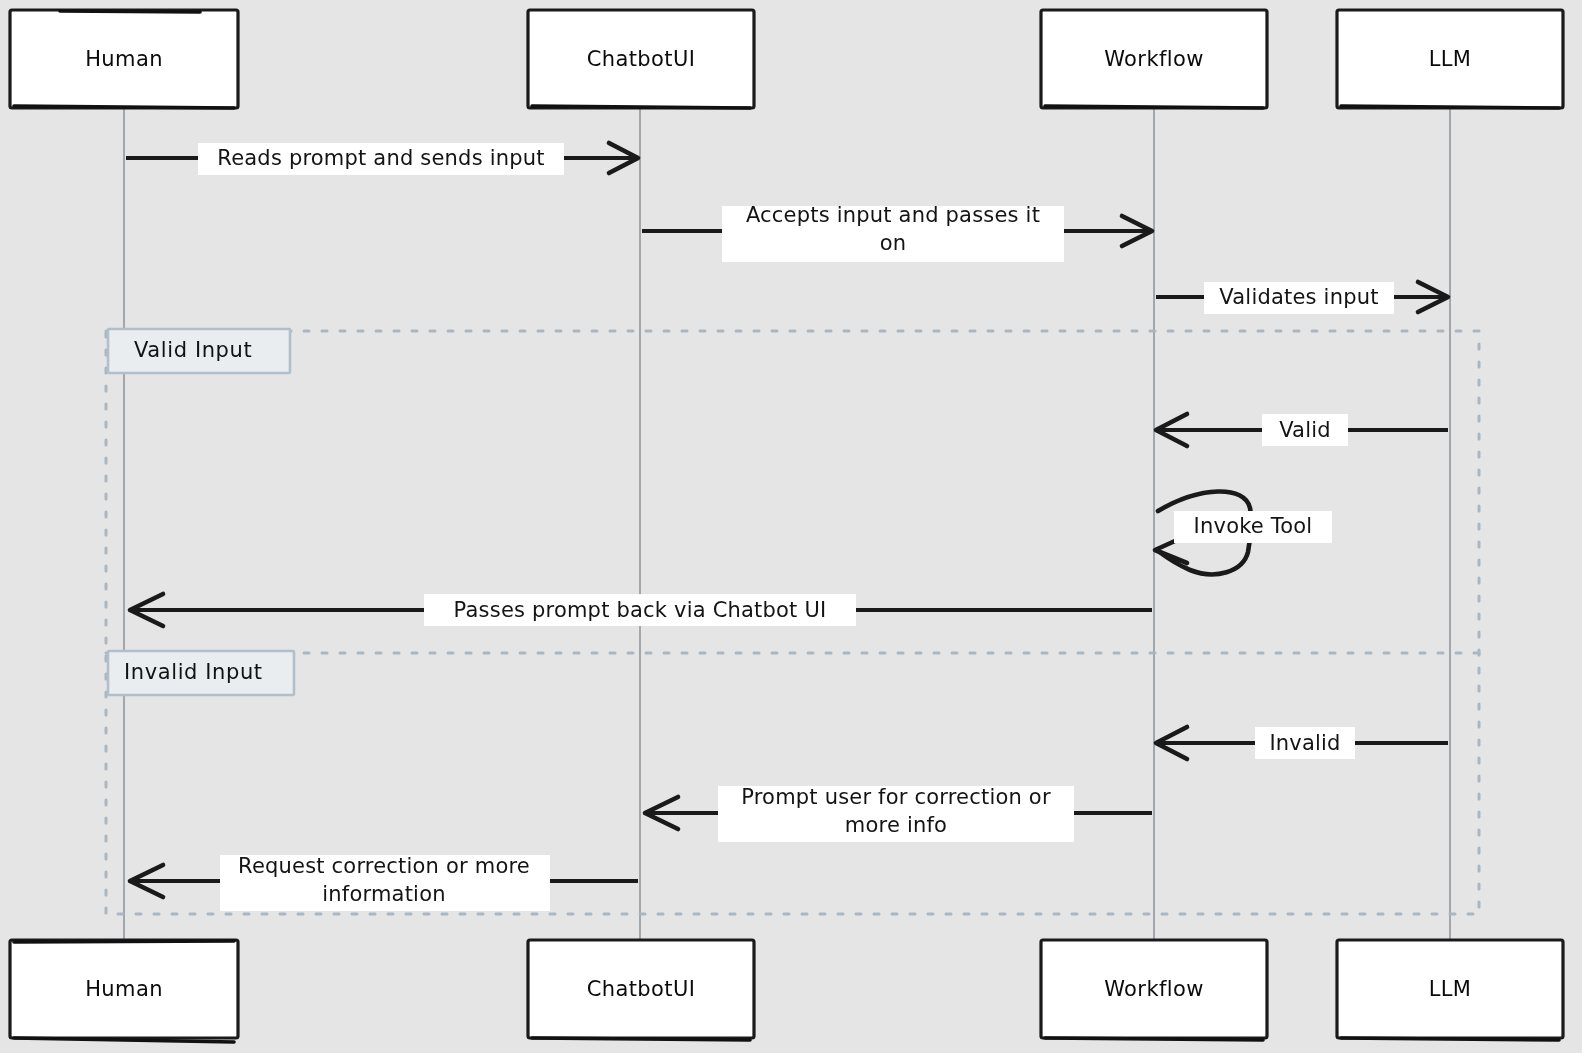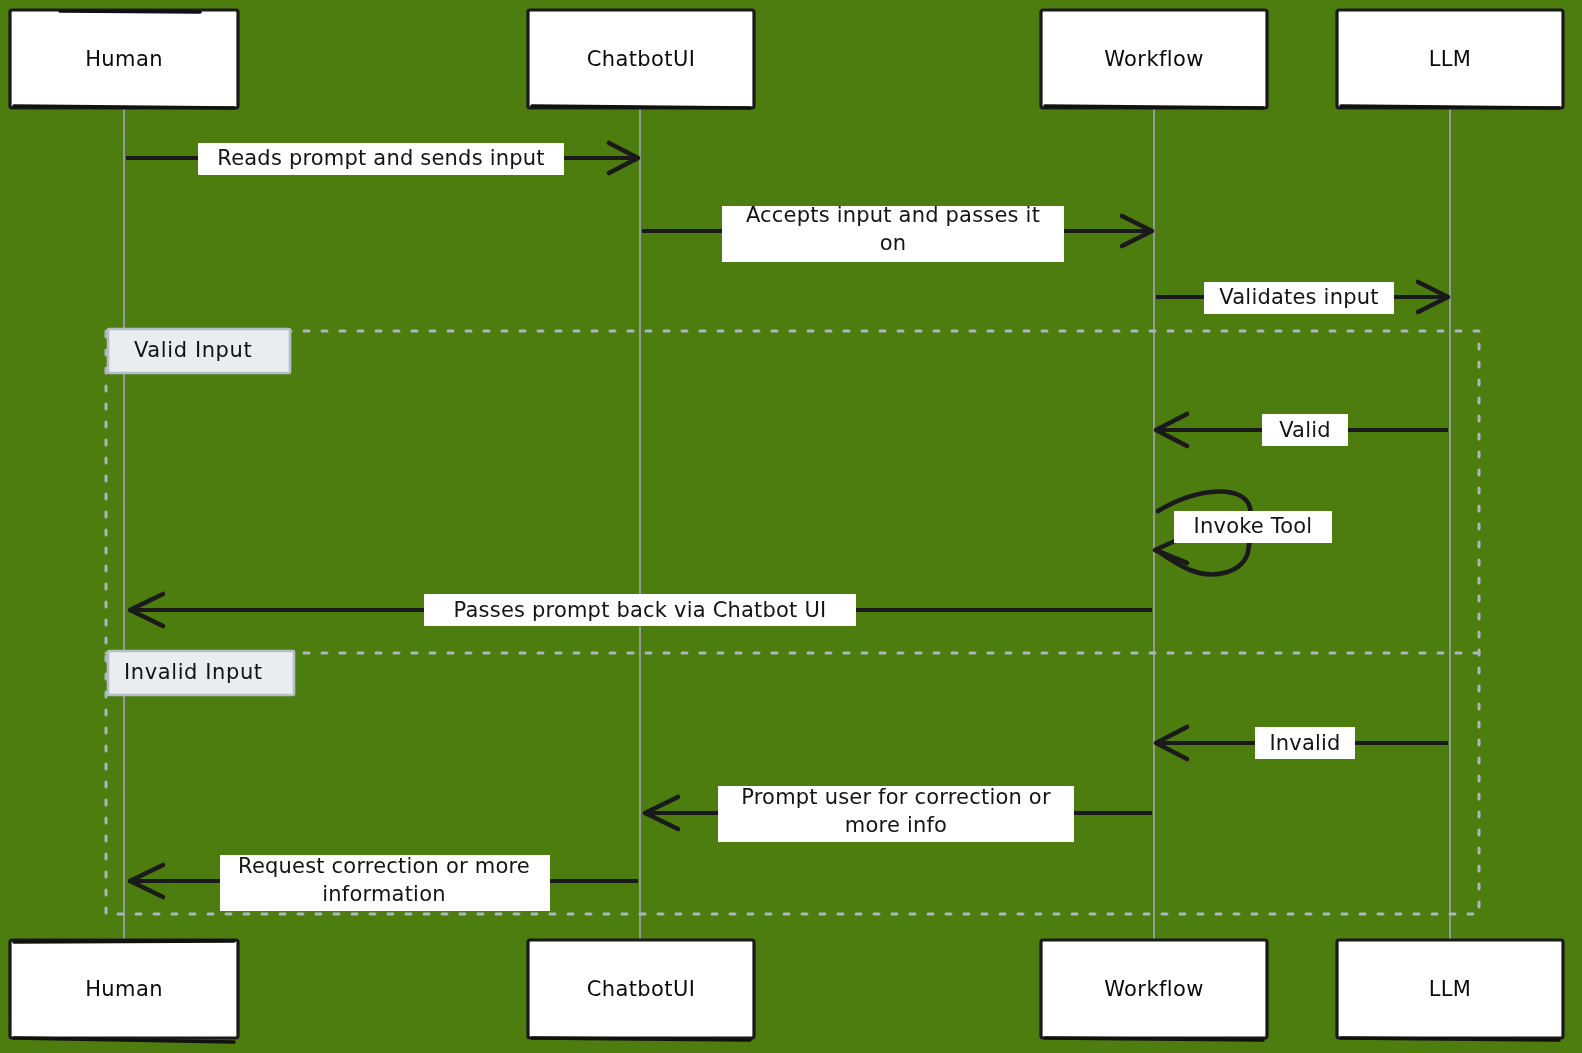--- a/index.html
+++ b/index.html
@@ -7,21 +7,21 @@
     padding: 0;
     background: #ffffff;
   }
   body {
     font-family: "DejaVu Sans", sans-serif;
   }
   #canvas {
     position: relative;
     width: 1582px;
     height: 1053px;
-    background: #4d7c0f;
+    background: #e5e5e5;
     overflow: hidden;
   }
   #canvas svg.layer {
     position: absolute;
     left: 0;
     top: 0;
     width: 1582px;
     height: 1053px;
   }
   .actor-label {

